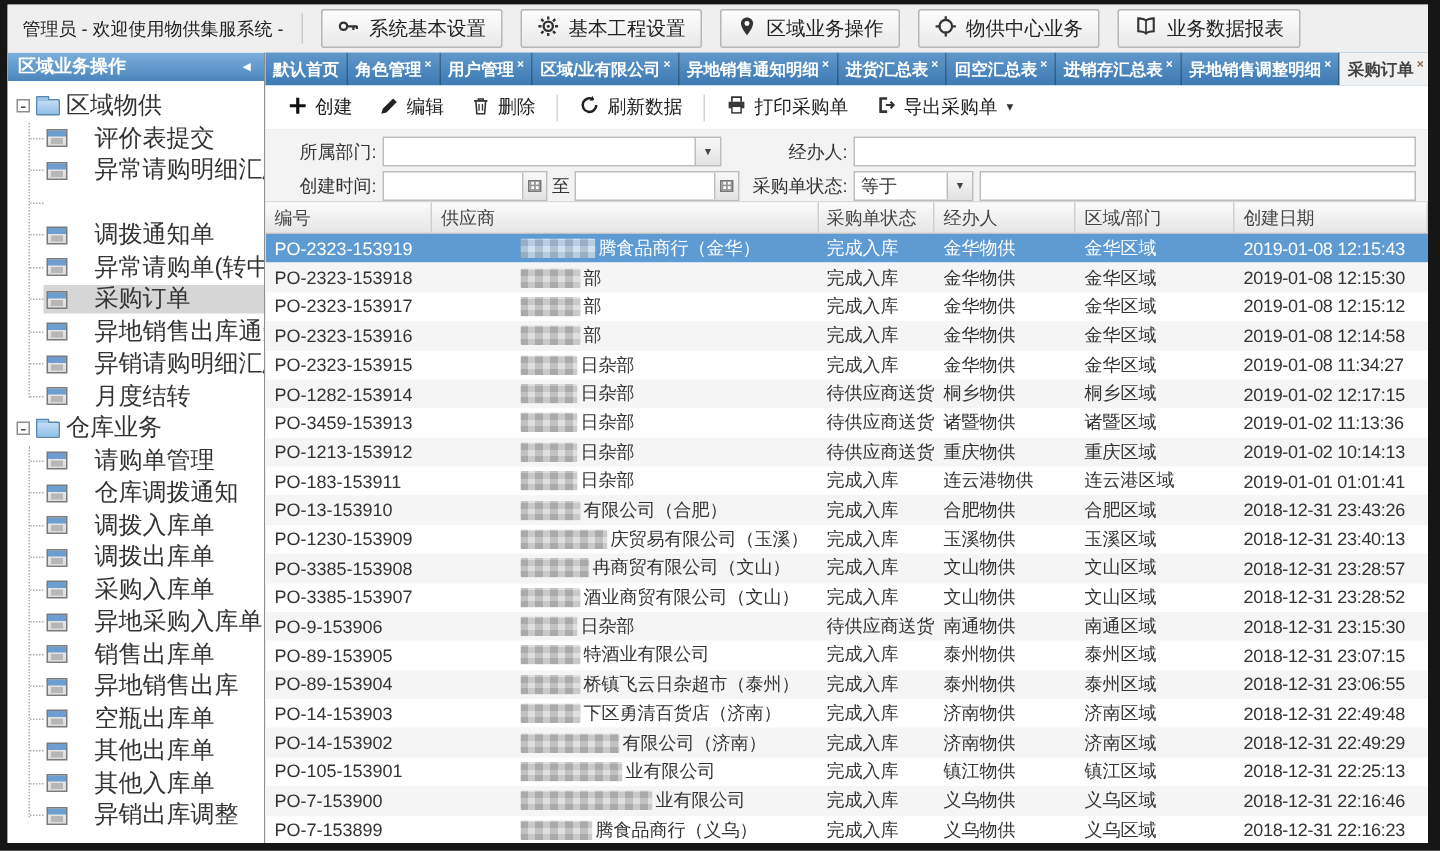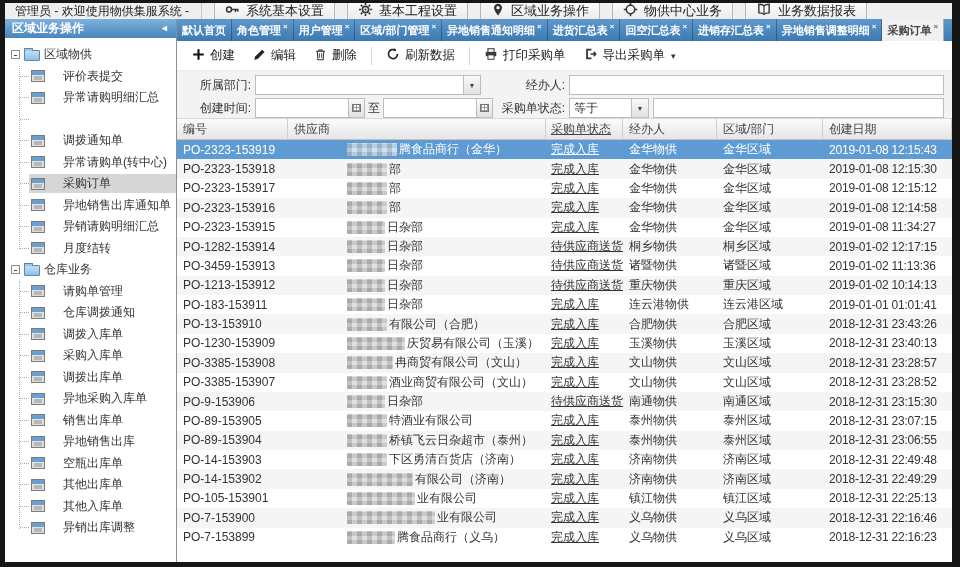--- a/index.html
+++ b/index.html
@@ -2,41 +2,41 @@
 <html><head>
 <meta charset="utf-8">
 <style>
   html,body{margin:0;padding:0;width:960px;height:567px;overflow:hidden;background:#161616;
     font-family:"Liberation Sans","DejaVu Sans",sans-serif;}
   *{box-sizing:border-box;}
   .window{position:absolute;left:5px;top:3px;width:947px;height:559px;background:#f0f0f0;
     display:flex;flex-direction:column;overflow:hidden;}
 
   
-  .topbar{height:16px;flex:none;display:flex;align-items:center;padding:0 10px;gap:12px;
+  .topbar{height:32px;flex:none;display:flex;align-items:center;padding:0 10px;gap:12px;
     background:#efefef;}
   .topbar-title{font-size:12px;color:#222;white-space:nowrap;}
   .topbar-sep{width:1px;height:20px;background:#c9c9c9;}
   .tb-btn{height:26px;padding:0 10px;border:1px solid #b6b6b6;border-radius:2px;
     background:linear-gradient(#fdfdfd,#e9e9e9);display:flex;align-items:center;gap:6px;
     font-size:13px;color:#222;white-space:nowrap;cursor:pointer;}
   .tb-btn svg{flex:none;}
 
   
   .content{flex:1;display:flex;min-height:0;}
 
   
   .sidebar{width:172px;flex:none;background:#fff;border-right:1px solid #8f8f8f;
     display:flex;flex-direction:column;overflow:hidden;}
   .side-header{height:19px;flex:none;background:linear-gradient(#7db0dd,#4a86bc);
     color:#fff;font-size:12px;font-weight:bold;display:flex;align-items:center;
     padding:0 7px;}
   .side-header .grow{flex:1;}
   .collapse{font-size:9px;line-height:1;cursor:pointer;}
-  .tree{flex:1;overflow:hidden;padding:6px 0 0 6px;font-size:12px;color:#333;}
+  .tree{flex:1;overflow:hidden;padding:6px 0 0 6px;font-size:16px;color:#333;}
   .tree-folder{height:21.5px;display:flex;align-items:center;gap:4px;cursor:pointer;white-space:nowrap;}
   .expbox{width:9px;height:9px;border:1px solid #8e8e8e;background:#fff;position:relative;flex:none;}
   .expbox::after{content:"";position:absolute;left:2px;right:2px;top:3.5px;height:1px;background:#444;}
   .folder{width:16px;height:11px;position:relative;flex:none;margin-top:2px;
     background:linear-gradient(#c4ddf4,#8fc0e8);border:1px solid #5a87ad;border-radius:1px;}
   .folder::before{content:"";position:absolute;top:-3px;left:-1px;width:7px;height:2px;
     background:#9cc6ea;border:1px solid #5a87ad;border-bottom:none;border-radius:1px 1px 0 0;}
   .tree-children{position:relative;}
   .tree-children::before{content:"";position:absolute;left:4px;top:0;bottom:10px;border-left:1px dotted #adadad;}
   .tree-leaf{height:21.5px;display:flex;align-items:center;padding-left:5px;cursor:pointer;white-space:nowrap;}
@@ -96,21 +96,21 @@
     border-bottom:1px solid #c3c3c3;font-size:12px;color:#444;}
   .hcell{display:flex;align-items:center;padding-left:6px;border-right:1px solid #cfcfcf;
     white-space:nowrap;overflow:hidden;cursor:pointer;}
   .gbody{flex:1;overflow:hidden;background:#fff;}
   .trow{height:19.38px;display:flex;align-items:center;font-size:12px;color:#333;
     white-space:nowrap;cursor:pointer;}
   .trow:nth-child(even){background:#f5f5f5;}
   .trow.selected{background:#5f9bd3;color:#fff;}
   .cell{padding-left:6px;overflow:hidden;white-space:nowrap;}
   .c1{width:111px;flex:none;} .c2{width:258px;flex:none;display:flex;align-items:center;padding-left:6px;}
-  .c3{width:77px;flex:none;padding-left:5px;text-decoration:underline;} .c4{width:94px;flex:none;} .c5{width:106px;flex:none;}
+  .c3{width:77px;flex:none;padding-left:5px;} .c4{width:94px;flex:none;} .c5{width:106px;flex:none;}
   .c6{flex:1;letter-spacing:-0.2px;}
   .mosaic{margin-left:53px;height:13px;flex:none;border-radius:1px;background-color:#cdcdcd;
     background-image:repeating-linear-gradient(90deg,rgba(0,0,0,.10) 0 5px,rgba(255,255,255,.18) 5px 10px),
       repeating-linear-gradient(0deg,rgba(0,0,0,.08) 0 4px,rgba(255,255,255,.22) 4px 8px);}
   .trow.selected .mosaic{background-color:rgba(255,255,255,.55);}
   .sup-txt{margin-left:2px;}
 </style>
 </head>
 <body>
 
@@ -260,28 +260,28 @@
             <span class="hline"></span>
             <span class="leaf-inner">
               <span class="doc"></span>
               <span>调拨入库单</span>
             </span>
           </div>
             <div class="tree-leaf">
             <span class="hline"></span>
             <span class="leaf-inner">
               <span class="doc"></span>
+              <span>调拨出库单</span>
+            </span>
+          </div>
+            <div class="tree-leaf">
+            <span class="hline"></span>
+            <span class="leaf-inner">
+              <span class="doc"></span>
               <span>采购入库单</span>
-            </span>
-          </div>
-            <div class="tree-leaf">
-            <span class="hline"></span>
-            <span class="leaf-inner">
-              <span class="doc"></span>
-              <span>调拨出库单</span>
             </span>
           </div>
             <div class="tree-leaf">
             <span class="hline"></span>
             <span class="leaf-inner">
               <span class="doc"></span>
               <span>异地采购入库单</span>
             </span>
           </div>
             <div class="tree-leaf">
@@ -341,21 +341,21 @@
         </div>
           <div class="tab">
           <span>角色管理</span>
           <span class="tab-x">×</span>
         </div>
           <div class="tab">
           <span>用户管理</span>
           <span class="tab-x">×</span>
         </div>
           <div class="tab">
-          <span>区域/部门管理</span>
+          <span>区域/业有限公司</span>
           <span class="tab-x">×</span>
         </div>
           <div class="tab">
           <span>异地销售通知明细</span>
           <span class="tab-x">×</span>
         </div>
           <div class="tab">
           <span>进货汇总表</span>
           <span class="tab-x">×</span>
         </div>

